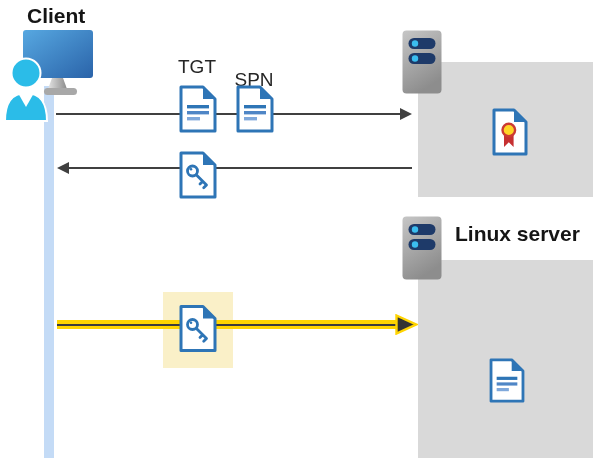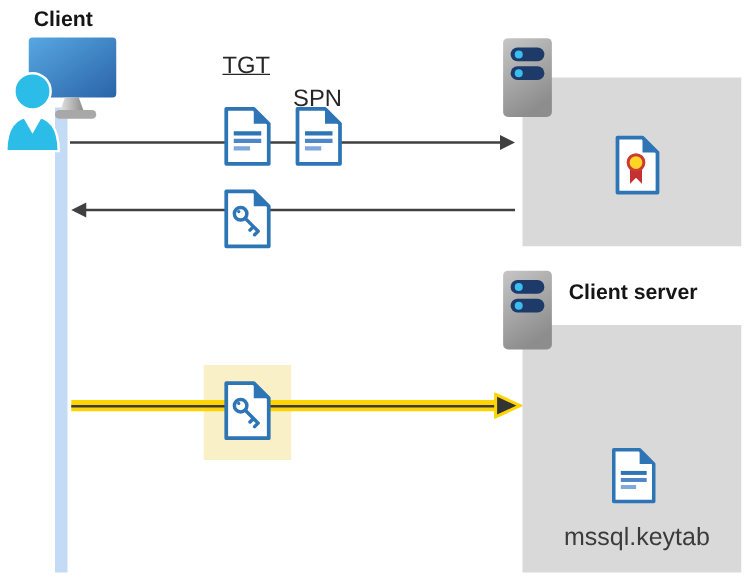--- a/index.html
+++ b/index.html
@@ -1,21 +1,21 @@
 <!DOCTYPE html>
 <html><head>
 <meta charset="utf-8">
 <style>
   html,body{margin:0;padding:0;background:#fff;}
   #canvas{
     position:relative;width:600px;height:468px;background:#ffffff;
     font-family:"Liberation Sans","DejaVu Sans",sans-serif;overflow:hidden;
   }
   .abs{position:absolute;}
-  .label-bold{font-weight:700;color:#151515;font-size:17px;line-height:26px;white-space:pre-line;}
+  .label-bold{font-weight:700;color:#151515;font-size:21px;line-height:26px;white-space:pre-line;}
   .label-ticket{font-size:19px;color:#262626;text-align:center;}
   .label-keytab{font-size:20px;color:#3b3b3b;text-align:center;}
   .gray-box{background:#d9d9d9;}
   .lifeline{background:#c4dbf6;}
   .hl-square{background:#faf0c8;}
   .gline{background:#404040;height:2px;}
   .yband{background:#ffd400;height:9px;}
   .ycore{background:#3c3c3c;height:2px;}
   .head-right{width:0;height:0;border-top:6px solid transparent;border-bottom:6px solid transparent;border-left:12px solid #404040;}
   .head-left{width:0;height:0;border-top:6px solid transparent;border-bottom:6px solid transparent;border-right:12px solid #404040;}
@@ -54,21 +54,21 @@
       </g>
     </svg>
   </div>
 
   <div class="abs gline" style="left:56px;top:113px;width:346px;"></div>
   <div class="abs head-right" style="left:400px;top:108px;"></div>
 
   <div class="abs gline" style="left:68px;top:167px;width:344px;"></div>
   <div class="abs head-left" style="left:57px;top:162px;"></div>
 
-  <div class="abs label-ticket" style="left:176px;top:42px;width:42px;text-decoration:underline;">TGT</div>
+  <div class="abs label-ticket" style="left:176px;top:56px;width:42px;">TGT</div>
   <div class="abs label-ticket" style="left:233px;top:69px;width:42px;">SPN</div>
 
   <div class="abs" style="left:178px;top:84px;">
     <svg width="40" height="50" viewBox="0 0 40 50">
       <path d="M3 3 H25 L37 15 V47 H3 Z" fill="#ffffff" stroke="#2e75b6" stroke-width="3" stroke-linejoin="round"></path>
       <path d="M25 3 V15 H37 Z" fill="#2e75b6"></path>
       <rect x="9" y="21" width="22" height="3.4" fill="#2e75b6"></rect>
       <rect x="9" y="27" width="22" height="3.4" fill="#4f86c6"></rect>
       <rect x="9" y="33" width="13" height="3.4" fill="#7fa8db"></rect>
     </svg>
@@ -116,21 +116,21 @@
   <div class="abs" style="left:491px;top:107px;">
     <svg width="38" height="50" viewBox="0 0 38 50">
       <path d="M3 3 H23 L35 15 V47 H3 Z" fill="#ffffff" stroke="#2e75b6" stroke-width="3" stroke-linejoin="round"></path>
       <path d="M23 3 V15 H35 Z" fill="#2e75b6"></path>
       <path d="M13 26 V40 L17.8 35.2 L22.6 40 V26 Z" fill="#c63031"></path>
       <circle cx="17.8" cy="23" r="6.3" fill="#ffd527" stroke="#cc3a33" stroke-width="2.4"></circle>
     </svg>
   </div>
 
   <div class="abs gray-box" style="left:418px;top:260px;width:175px;height:198px;"></div>
-  <div class="abs label-bold" style="left:455px;top:221px;">Client server</div>
+  <div class="abs label-bold" style="left:455px;top:221px;">Linux server</div>
   <div class="abs" style="left:402px;top:216px;">
     <svg width="40" height="64" viewBox="0 0 40 64">
       <defs>
         <linearGradient id="srv2" x1="0" y1="0" x2="0.4" y2="1">
           <stop offset="0" stop-color="#c6c6c6"></stop>
             <stop offset="1" stop-color="#8d8d8d"></stop>
         </linearGradient>
       </defs>
       <rect x="0.5" y="0.5" width="39" height="63" rx="4" fill="url(#srv2)"></rect>
       <rect x="6.5" y="8" width="27" height="11" rx="5.5" fill="#1e3a69"></rect>
@@ -144,21 +144,20 @@
   <div class="abs" style="left:488px;top:357px;">
     <svg width="38" height="47" viewBox="0 0 40 50">
       <path d="M3 3 H25 L37 15 V47 H3 Z" fill="#ffffff" stroke="#2e75b6" stroke-width="3" stroke-linejoin="round"></path>
       <path d="M25 3 V15 H37 Z" fill="#2e75b6"></path>
       <rect x="9" y="21" width="22" height="3.4" fill="#2e75b6"></rect>
       <rect x="9" y="27" width="22" height="3.4" fill="#4f86c6"></rect>
       <rect x="9" y="33" width="13" height="3.4" fill="#7fa8db"></rect>
     </svg>
   </div>
 
-  <div class="abs label-keytab" style="left:428px;top:419px;width:163px;">mssql.keytab</div>
 
   <div class="abs hl-square" style="left:163px;top:292px;width:70px;height:76px;"></div>
 
   <div class="abs yband" style="left:57px;top:320px;width:340px;"></div>
   <div class="abs ycore" style="left:57px;top:323.5px;width:340px;"></div>
   <div class="abs" style="left:395px;top:314px;">
     <svg width="23" height="21" viewBox="0 0 23 21">
       <polygon points="1.5,1.5 21,10.5 1.5,19.5" fill="#333333" stroke="#ffd400" stroke-width="2.4"></polygon>
     </svg>
   </div>

